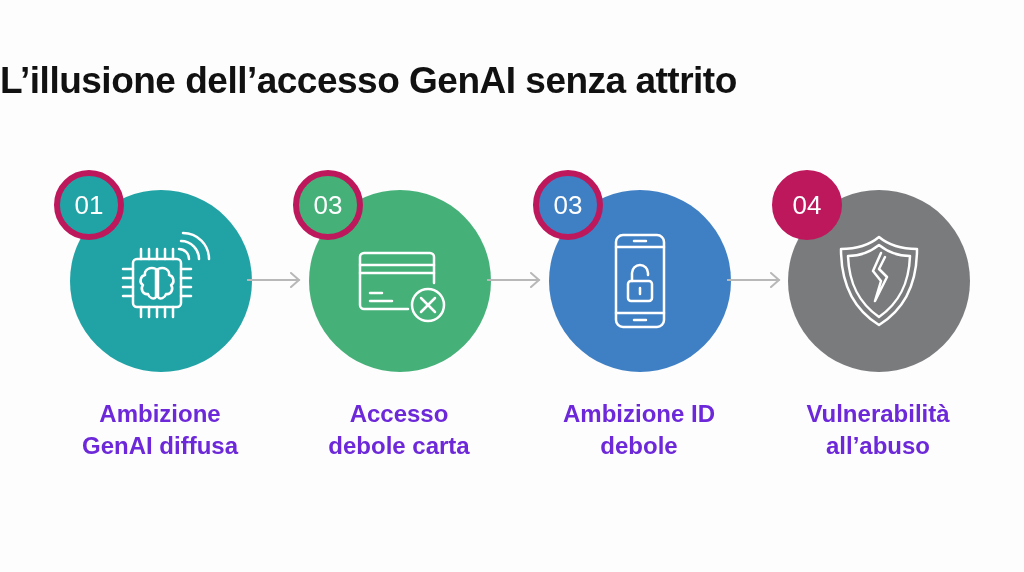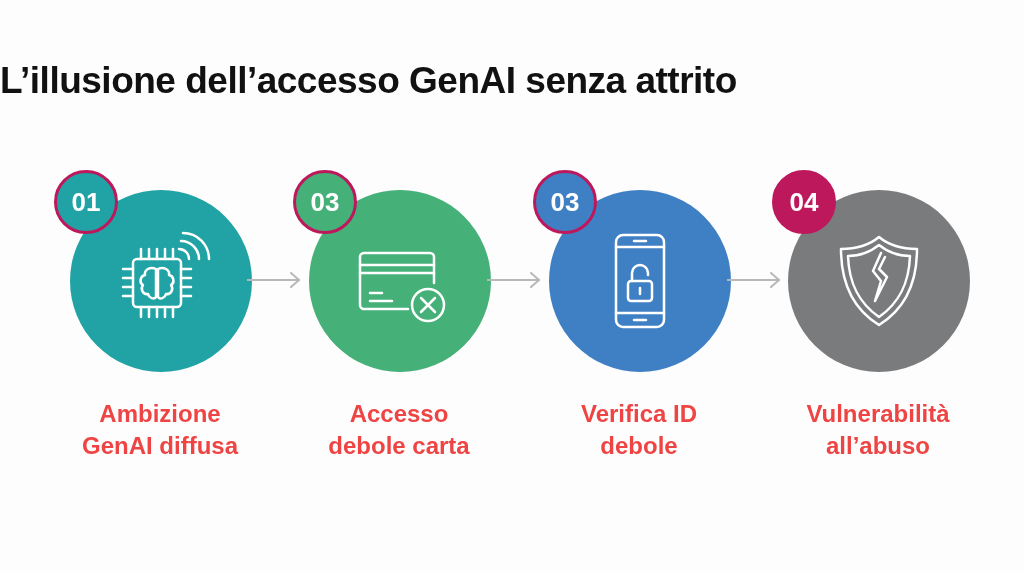--- a/index.html
+++ b/index.html
@@ -1,22 +1,22 @@
 <!DOCTYPE html>
 <html><head>
 <meta charset="utf-8">
 <style>
   html,body{margin:0;padding:0;}
   body{width:1024px;height:572px;background:#fdfdfd;position:relative;overflow:hidden;font-family:"Liberation Sans",sans-serif;}
   .title{position:absolute;left:0;top:60px;width:827px;font-size:37px;font-weight:bold;color:#111;letter-spacing:-0.5px;}
   .step{position:absolute;top:188px;width:200px;height:280px;}
   .circle{position:absolute;left:10px;top:2px;width:182px;height:182px;border-radius:50%;}
   .circle svg{position:absolute;left:41px;top:41px;width:100px;height:100px;}
-  .badge{position:absolute;left:-6px;top:-18px;width:58px;height:58px;border-radius:50%;border:3px solid #be185d;color:#fff;font-weight:bold;font-size:26px;display:flex;align-items:center;justify-content:center;}
-  .label{position:absolute;left:-20px;top:210px;width:240px;text-align:center;font-size:24px;font-weight:bold;color:#ef4444;line-height:32px;}
+  .badge{position:absolute;left:-6px;top:-18px;width:58px;height:58px;border-radius:50%;border:6px solid #be185d;color:#fff;font-weight:normal;font-size:26px;display:flex;align-items:center;justify-content:center;}
+  .label{position:absolute;left:-20px;top:210px;width:240px;text-align:center;font-size:24px;font-weight:bold;color:#6d28d9;line-height:32px;}
   .arrow{position:absolute;top:272px;width:56px;height:16px;}
 </style>
 </head>
 <body>
 
 <div class="title">L’illusione dell’accesso GenAI senza attrito</div>
 
 <div class="step" style="left:60px;">
   <div class="circle" style="background:#21a3a5;">
     <svg viewBox="0 0 100 100" fill="none" stroke="#fff" stroke-width="2.5" stroke-linecap="round" stroke-linejoin="round">
@@ -91,21 +91,21 @@
         <line x1="26" y1="82" x2="74" y2="82"></line>
       <line x1="44" y1="10" x2="56" y2="10"></line>
         <line x1="44" y1="89" x2="56" y2="89"></line>
       <rect x="38" y="50" width="24" height="20" rx="3"></rect>
       <path d="M42 50 V42 a8 8 0 0 1 16 0 V44"></path>
       <line x1="50" y1="57" x2="50" y2="63"></line>
     </svg>
   </div>
   <div class="badge" style="background:#3f7fc4;">03</div>
   <div class="label">
-    <div>Verifica ID</div>
+    <div>Ambizione ID</div>
     <div>debole</div>
   </div>
 </div>
 
 <svg class="arrow" style="left:727px;" viewBox="0 0 56 16" fill="none" stroke="#b8b8b8" stroke-width="2" stroke-linecap="round">
     <line x1="0" y1="8" x2="52" y2="8"></line>
     <polyline points="44,1 52,8 44,15"></polyline>
   </svg>
 
 <div class="step" style="left:778px;">

